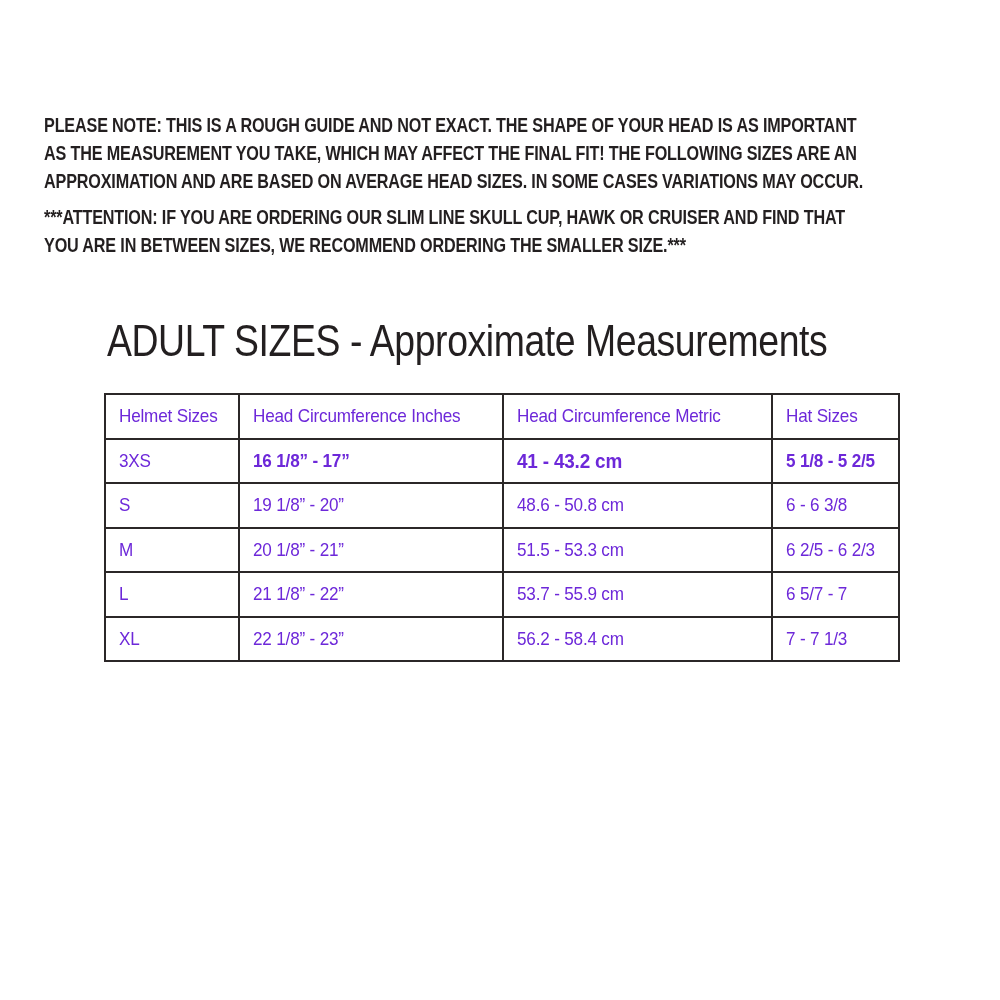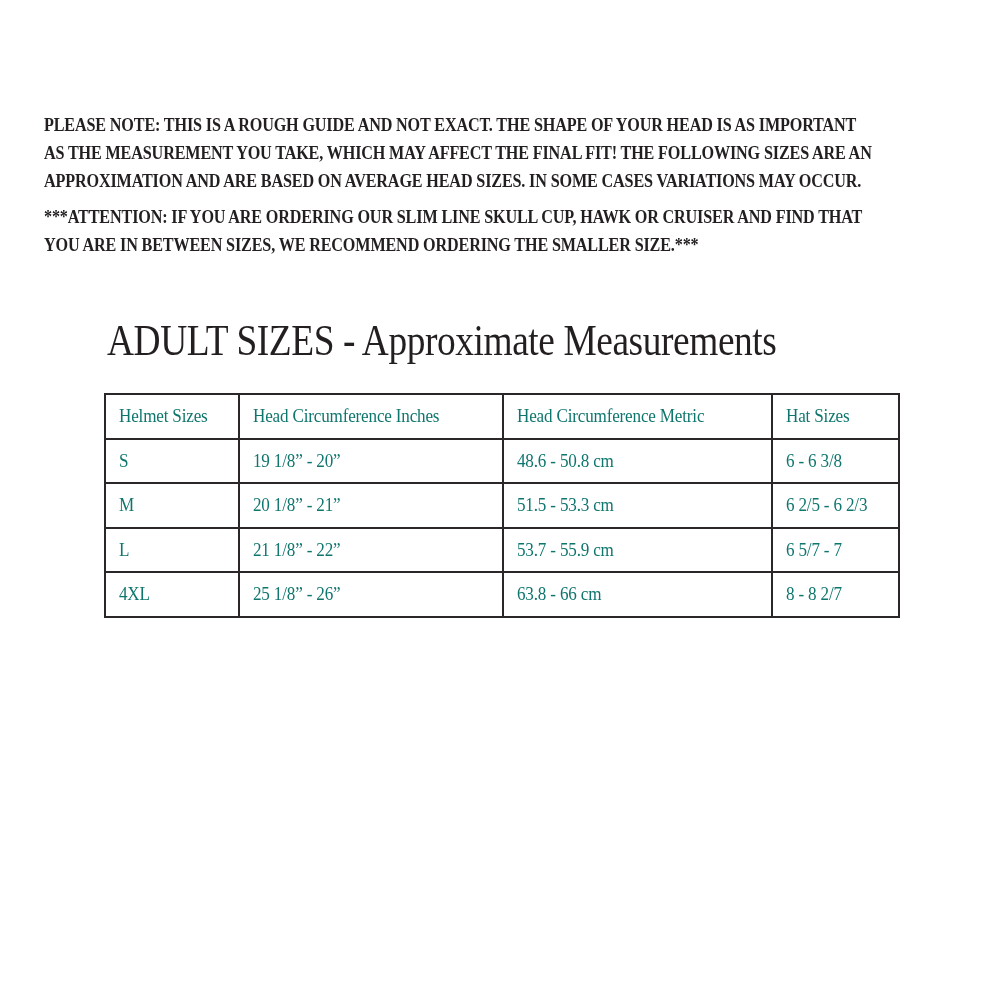--- a/index.html
+++ b/index.html
@@ -2,21 +2,21 @@
 <html><head>
 <meta charset="utf-8">
 <style>
   html, body { margin: 0; padding: 0; background: #ffffff; }
   .canvas {
     position: relative;
     width: 1000px;
     height: 876px;
     background: #ffffff;
     color: #231f20;
-    font-family: Liberation Serif, serif;
+    font-family: Liberation Sans, sans-serif;
     overflow: hidden;
   }
 
   
   .note {
     position: absolute;
     left: 44px;
     font-weight: 700;
     font-size: 19.5px;
     line-height: 28px;
@@ -55,21 +55,21 @@
   }
   .size-table tr { height: 44.5px; }
   .size-table th,
   .size-table td {
     border: 2px solid #2b2728;
     padding: 0 2px 0 13px;
     text-align: left;
     vertical-align: middle;
     font-size: 19px;
     font-weight: 400;
-    color: #0f766e;
+    color: #6d28d9;
     overflow: hidden;
   }
   .cell-inner {
     display: inline-block;
     white-space: nowrap;
     transform: scaleX(0.9);
     transform-origin: 0 50%;
     letter-spacing: -0.2px;
   }
   .size-table .bold .cell-inner { font-weight: 700; }
@@ -101,39 +101,45 @@
       <col style="width:127px">
     </colgroup>
     <tbody>
         <tr>
       <th><span class="cell-inner">Helmet Sizes</span></th>
       <th><span class="cell-inner">Head Circumference Inches</span></th>
       <th><span class="cell-inner">Head Circumference Metric</span></th>
       <th><span class="cell-inner">Hat Sizes</span></th>
     </tr>
     <tr>
+      <td><span class="cell-inner">3XS</span></td>
+      <td class="bold"><span class="cell-inner">16 1/8” - 17”</span></td>
+      <td class="bold lg"><span class="cell-inner">41 - 43.2 cm</span></td>
+      <td class="bold"><span class="cell-inner">5 1/8 - 5 2/5</span></td>
+    </tr>
+    <tr>
       <td><span class="cell-inner">S</span></td>
       <td><span class="cell-inner">19 1/8” - 20”</span></td>
       <td><span class="cell-inner">48.6 - 50.8 cm</span></td>
       <td><span class="cell-inner">6 - 6 3/8</span></td>
     </tr>
     <tr>
       <td><span class="cell-inner">M</span></td>
       <td><span class="cell-inner">20 1/8” - 21”</span></td>
       <td><span class="cell-inner">51.5 - 53.3 cm</span></td>
       <td><span class="cell-inner">6 2/5 - 6 2/3</span></td>
     </tr>
     <tr>
       <td><span class="cell-inner">L</span></td>
       <td><span class="cell-inner">21 1/8” - 22”</span></td>
       <td><span class="cell-inner">53.7 - 55.9 cm</span></td>
       <td><span class="cell-inner">6 5/7 - 7</span></td>
     </tr>
     <tr>
-      <td><span class="cell-inner">4XL</span></td>
-      <td><span class="cell-inner">25 1/8” - 26”</span></td>
-      <td><span class="cell-inner">63.8 - 66 cm</span></td>
-      <td><span class="cell-inner">8 - 8 2/7</span></td>
+      <td><span class="cell-inner">XL</span></td>
+      <td><span class="cell-inner">22 1/8” - 23”</span></td>
+      <td><span class="cell-inner">56.2 - 58.4 cm</span></td>
+      <td><span class="cell-inner">7 - 7 1/3</span></td>
     </tr>
   </tbody>
     </table>
 
 </div>
 
 </body></html>

